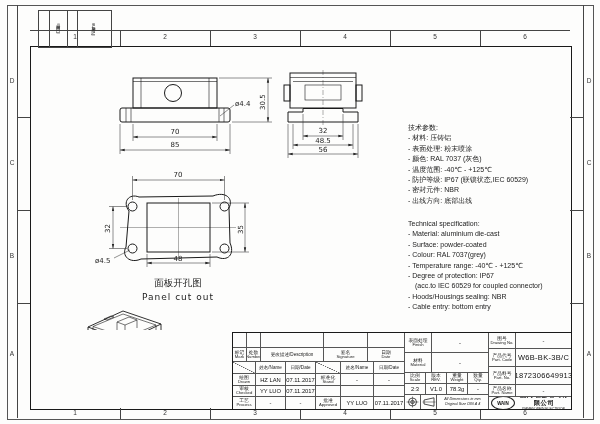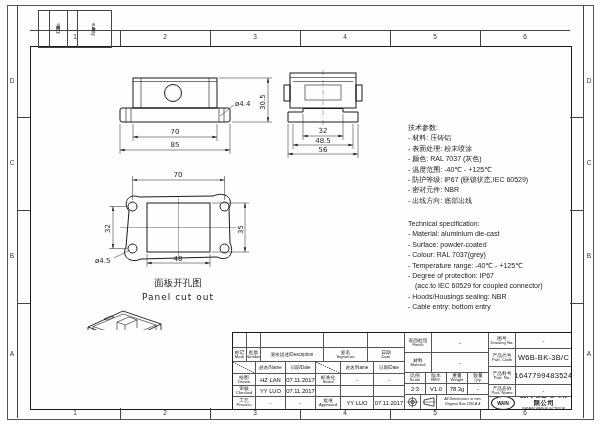--- a/index.html
+++ b/index.html
@@ -403,21 +403,21 @@
     <div class="tb-cell val" style="left:283px;top:0;width:55px;height:16px;border-right:none;">-</div>
     <div class="tb-cell lab" style="left:256px;top:16px;width:27px;height:18px;">
       <span class="cn">产品代号</span>
       <span class="en">Part. Code</span>
     </div>
     <div class="tb-cell val-big" style="left:283px;top:16px;width:55px;height:18px;border-right:none;">W6B-BK-3B/C</div>
     <div class="tb-cell lab" style="left:256px;top:34px;width:27px;height:18px;">
       <span class="cn">产品料号</span>
       <span class="en">Part. No.</span>
     </div>
-    <div class="tb-cell val-big" style="left:283px;top:34px;width:55px;height:18px;border-right:none;">1647799483524</div>
+    <div class="tb-cell val-big" style="left:283px;top:34px;width:55px;height:18px;border-right:none;">1872306649913</div>
     <div class="tb-cell lab" style="left:256px;top:52px;width:27px;height:12px;">
       <span class="cn">产品名称</span>
       <span class="en">Part. Name</span>
     </div>
     <div class="tb-cell val" style="left:283px;top:52px;width:55px;height:12px;border-right:none;">-</div>
     <div class="tb-cell" style="left:256px;top:64px;width:82px;height:12px;border-right:none;border-bottom:none;">
       <span class="logo-oval">WAIN</span>
       <span class="company" style="display:flex;">
         <span class="cn">厦门唯恩电气有限公司</span>
         <span class="en">XIAMEN WAIN ELECTRICAL CO.LTD</span>

